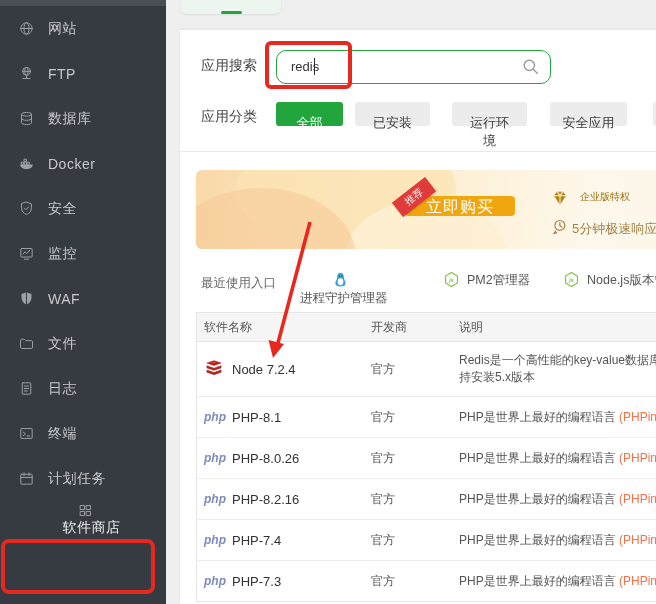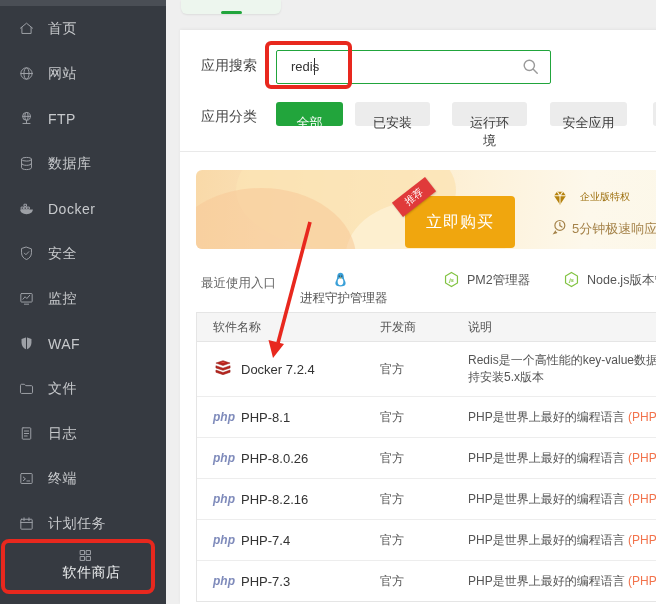--- a/index.html
+++ b/index.html
@@ -16,82 +16,73 @@
   
   .main{position:absolute;left:166px;top:0;width:490px;height:604px;background:#efefef;}
   .top-tab{position:absolute;left:15px;top:0;width:100px;height:14px;background:#edf6ee;
            border-radius:0 0 6px 6px;box-shadow:0 1px 2px rgba(0,0,0,.08);}
   .tab-indicator{position:absolute;left:40px;bottom:0;width:21px;height:3px;background:#21a53c;border-radius:2px;}
   .card{position:absolute;left:14px;top:30px;width:540px;height:574px;background:#ffffff;
         box-shadow:0 -1px 3px rgba(0,0,0,.05);}
   .form-label{position:absolute;left:21px;font-size:14px;color:#464646;}
   
   .search-box{position:absolute;left:96px;top:20px;width:273px;height:32px;border:1px solid #21a53c;
-              border-radius:2px;background:#fff;}
+              border-radius:10px;background:#fff;}
   .search-input{position:absolute;left:12px;top:7px;width:220px;border:0;outline:none;font-size:13px;
                 color:#333;background:transparent;font-family:inherit;}
   .caret{position:absolute;left:37px;top:7px;width:1px;height:17px;background:#333;}
   .mag{position:absolute;right:10px;top:6px;width:19px;height:19px;cursor:pointer;}
   
   .cat-btn{position:absolute;top:72px;height:20px;border:0;border-radius:3px;background:#ececec;
            color:#3c3c3c;font-size:13px;cursor:pointer;font-family:Liberation Serif, serif;padding:12px;}
   .cat-btn.active{background:#22a53c;color:#fff;}
   .divider{position:absolute;left:0;top:121px;width:540px;height:1px;background:#e9e9e9;}
   
   .banner{position:absolute;left:16px;top:140px;width:500px;height:79px;border-radius:6px;overflow:hidden;
           background:linear-gradient(95deg,#f9d9a8 0%,#fbe6c2 28%,#fdf1d8 55%,#fdf8eb 78%,#fcf7e8 100%);}
   .blob1{position:absolute;left:-30px;top:18px;width:190px;height:140px;border-radius:50%;background:#f8c897;opacity:.55;}
   .blob2{position:absolute;left:40px;top:-40px;width:220px;height:120px;border-radius:50%;background:#fbe3b4;opacity:.8;}
   .blob3{position:absolute;left:150px;top:30px;width:160px;height:110px;border-radius:50%;background:#fdf0d2;opacity:.9;}
-  .buy-btn{position:absolute;left:209px;top:26px;width:110px;height:52px;background:#f0a60e;border:0;border-radius:4px;
+  .buy-btn{position:absolute;left:209px;top:26px;width:110px;height:20px;background:#f0a60e;border:0;border-radius:4px;
            color:#fff;font-size:16px;cursor:pointer;font-family:inherit;letter-spacing:1px;}
   .ribbon{position:absolute;left:197px;top:18px;background:#e03a3a;color:#fff;font-size:10px;padding:2px 11px;
           transform:rotate(-38deg);transform-origin:center;box-shadow:0 1px 2px rgba(0,0,0,.2);}
   .priv-title{position:absolute;left:384px;top:20px;font-size:10px;font-weight:normal;color:#9c6e0c;white-space:nowrap;}
   .priv-sub{position:absolute;left:376px;top:50px;font-size:13px;color:#a5834a;white-space:nowrap;}
   .gem{position:absolute;left:355px;top:19px;width:18px;height:17px;}
   .clockico{position:absolute;left:355px;top:48px;width:17px;height:17px;}
   
   .quick-label{position:absolute;left:21px;top:245px;font-size:12.5px;color:#666;}
   .quick-item{position:absolute;top:241px;display:flex;align-items:center;cursor:pointer;}
   .quick-item .qi{width:17px;height:19px;margin-right:7px;}
   .quick-item .ql{font-size:12.5px;color:#555;white-space:nowrap;}
   
   .table{position:absolute;left:16px;top:282px;width:520px;border:1px solid #e5e5e5;font-size:12px;color:#555;}
   .thead{display:flex;height:28px;align-items:center;background:#f5f5f5;border-bottom:1px solid #e5e5e5;color:#555;}
   .trow{display:flex;align-items:center;border-top:1px solid #ededed;cursor:pointer;background:#fff;}
   .trow:first-of-type{border-top:0;}
-  .c-name{width:168px;padding-left:7px;box-sizing:border-box;display:flex;align-items:center;margin-left:9px;}
+  .c-name{width:168px;padding-left:7px;box-sizing:border-box;display:flex;align-items:center;}
   .c-dev{width:86px;box-sizing:border-box;padding-left:6px;}
   .c-desc{width:240px;padding-left:8px;box-sizing:border-box;line-height:17px;}
   .app-nm{font-size:13px;color:#333;margin-left:8px;white-space:nowrap;}
   .php-logo{font-style:italic;font-weight:bold;color:#7f8bbb;font-size:12px;width:20px;display:inline-block;text-align:center;}
   .redis-ico{width:20px;height:20px;display:inline-block;}
   .desc-link{color:#f2734c;}
   
   .anno{position:absolute;border:4px solid #e8281e;z-index:10;pointer-events:none;}
   #anno-search{left:265px;top:41px;width:79px;height:40px;border-radius:6px;}
   #anno-store{left:1px;top:539px;width:146px;height:47px;border-radius:8px;}
   #anno-arrow{position:absolute;left:0;top:0;z-index:10;pointer-events:none;}
 </style>
 </head>
 <body>
 
 <div class="sidebar">
   <div class="sidebar-topstrip"></div>
   <div id="side-items">
-  <div class="side-item">
-    <span class="ico">
-          <svg viewBox="0 0 24 24">
-            <path d="M3.5 11.5 12 4.5l8.5 7"></path>
-            <path d="M5.5 10.5V19h13v-8.5"></path>
-          </svg>
-        </span>
-    <span class="lbl">首页</span>
-  </div>
 
   <div class="side-item">
     <span class="ico">
           <svg viewBox="0 0 24 24">
             <circle cx="12" cy="12" r="8"></circle>
             <ellipse cx="12" cy="12" rx="3.6" ry="8"></ellipse>
             <path d="M4 12h16"></path>
           </svg>
         </span>
     <span class="lbl">网站</span>
@@ -309,21 +300,21 @@
   <div class="trow" style="height: 54px;">
     <div class="c-name">
       <span class="rowico"><span class="redis-ico"><svg viewBox="0 0 24 24">
                     <g fill="#b9241d" stroke="#8e1a14" stroke-width=".6" stroke-linejoin="round">
                       <path d="M12 3.2l8.5 2.9L12 9 3.5 6.1z"></path>
                       <path d="M3.5 9.3l8.5 2.9 8.5-2.9v2.6L12 14.8l-8.5-2.9z"></path>
                       <path d="M3.5 14.5l8.5 2.9 8.5-2.9v2.6L12 20l-8.5-2.9z"></path>
                     </g>
                     <path d="M9.5 5.2l2.5-.8 2.5.8-2.5.9z" fill="#e4564e" stroke="none"></path>
                   </svg></span></span>
-      <span class="app-nm">Docker 7.2.4</span>
+      <span class="app-nm">Node 7.2.4</span>
     </div>
     <div class="c-dev">官方</div>
     <div class="c-desc"><span class="dtext">Redis是一个高性能的key-value数据库，支持安装5.x版本</span><span class="desc-link"></span></div>
   </div>
 
   <div class="trow" style="height: 40px;">
     <div class="c-name">
       <span class="rowico"><span class="php-logo">php</span></span>
       <span class="app-nm">PHP-8.1</span>
     </div>

